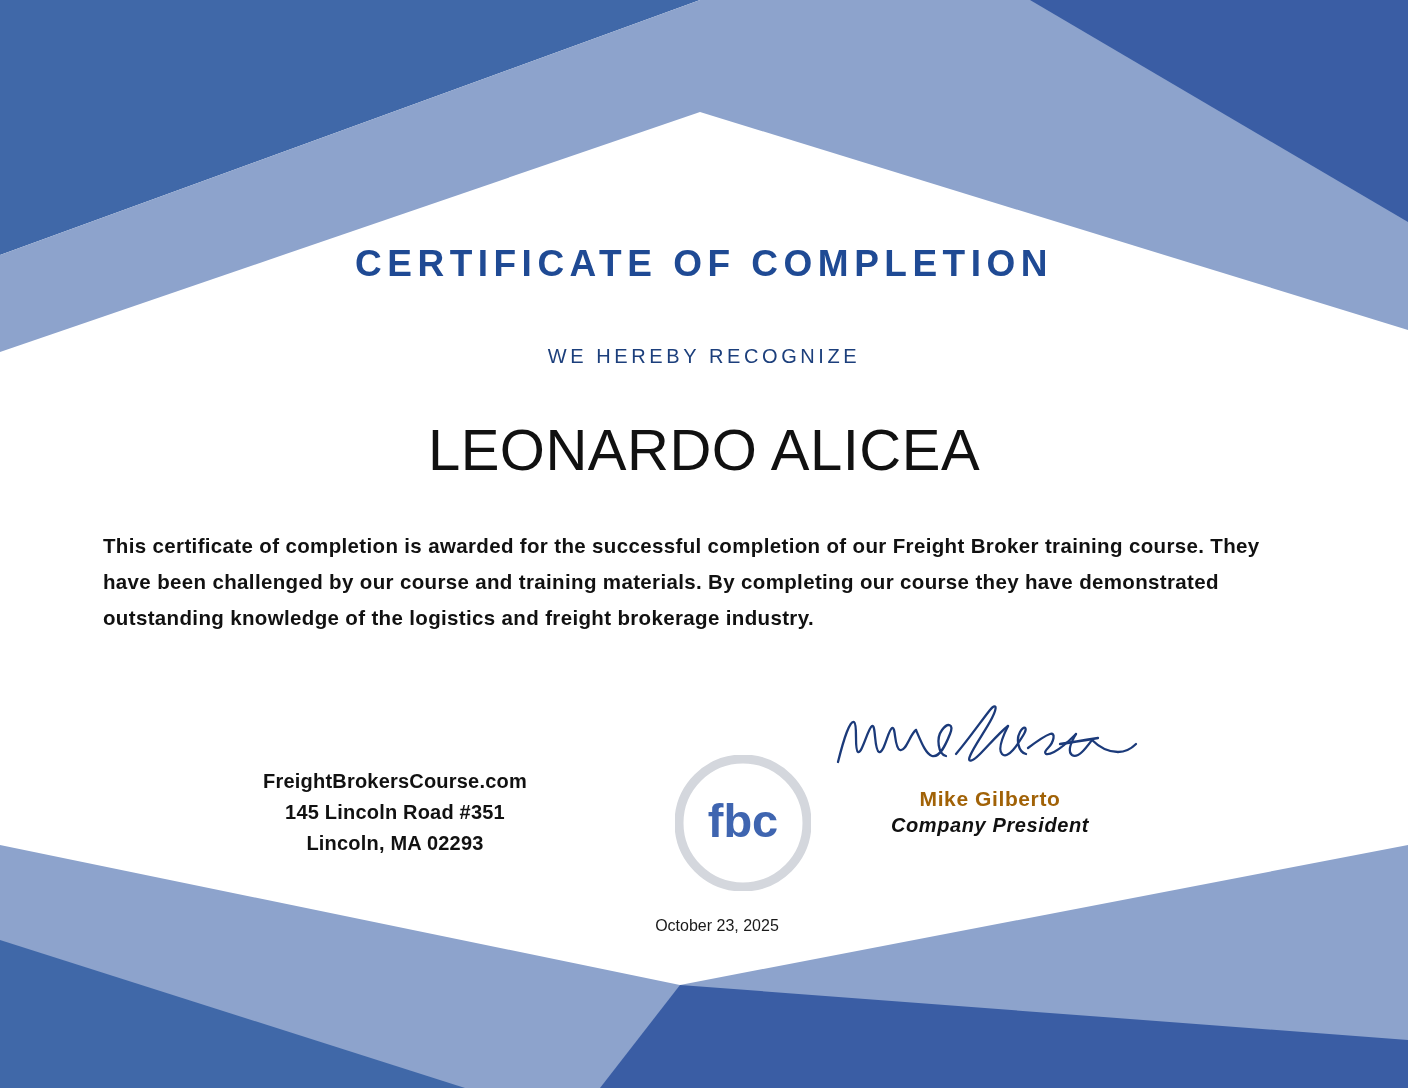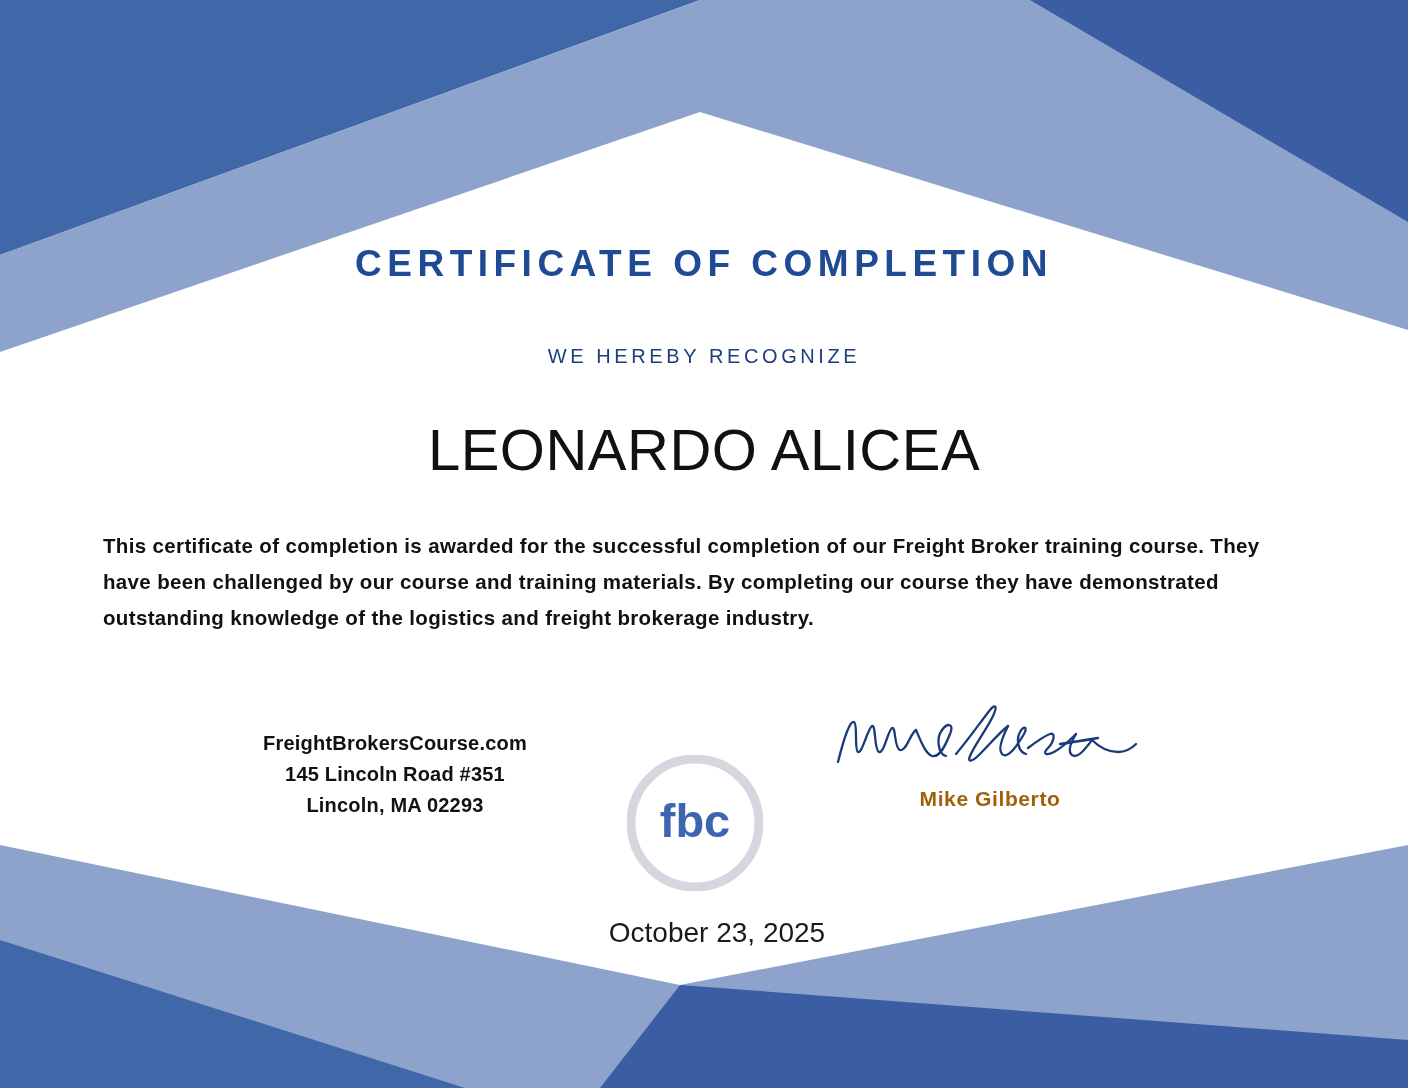--- a/index.html
+++ b/index.html
@@ -84,36 +84,36 @@
     width: 1200px;
     font-size: 20.5px;
     font-weight: bold;
     line-height: 36px;
     letter-spacing: 0.35px;
     color: #111111;
   }
 
   .address-block {
     position: absolute;
-    top: 728px;
+    top: 766px;
     left: 120px;
     width: 550px;
     text-align: center;
     font-size: 20px;
     font-weight: bold;
     line-height: 31px;
     letter-spacing: 0.2px;
     color: #111111;
   }
 
   
   .logo {
     position: absolute;
     top: 755px;
-    left: 627px;
+    left: 675px;
     width: 136px;
     height: 136px;
   }
   .logo svg { display: block; }
 
   
   .signature {
     position: absolute;
     top: 700px;
     left: 830px;
@@ -145,21 +145,21 @@
     letter-spacing: 0.6px;
     color: #111111;
   }
 
   .date {
     position: absolute;
     top: 917px;
     left: 454px;
     width: 526px;
     text-align: center;
-    font-size: 28px;
+    font-size: 16px;
     color: #1a1a1a;
   }
 </style>
 </head>
 <body>
 
 <div id="certificate">
 
   <svg id="deco-svg" class="deco" viewBox="0 0 1408 1088" preserveAspectRatio="none">
 
@@ -210,17 +210,18 @@
           <path d="M178 26 C172 38 168 50 172 54 C178 60 188 44 194 34 C198 27 194 25 190 32 C186 39 188 52 196 54"></path>
           <path d="M198 48 C206 42 214 36 220 34 C226 32 224 42 218 48 C212 54 216 56 224 52 C232 48 240 40 246 34"></path>
           <path d="M246 34 C240 44 238 52 242 55 C248 59 256 48 262 40"></path>
           <path d="M230 44 C244 42 256 40 268 38"></path>
           <path d="M262 40 C268 46 276 52 288 52 C296 52 302 48 306 44"></path>
         </g>
       </svg>
     </div>
 
     <div class="signer-name">Mike Gilberto</div>
+    <div class="signer-role">Company President</div>
 
     <div class="date">October 23, 2025</div>
 
   </div>
 </div>
 
 </body></html>

